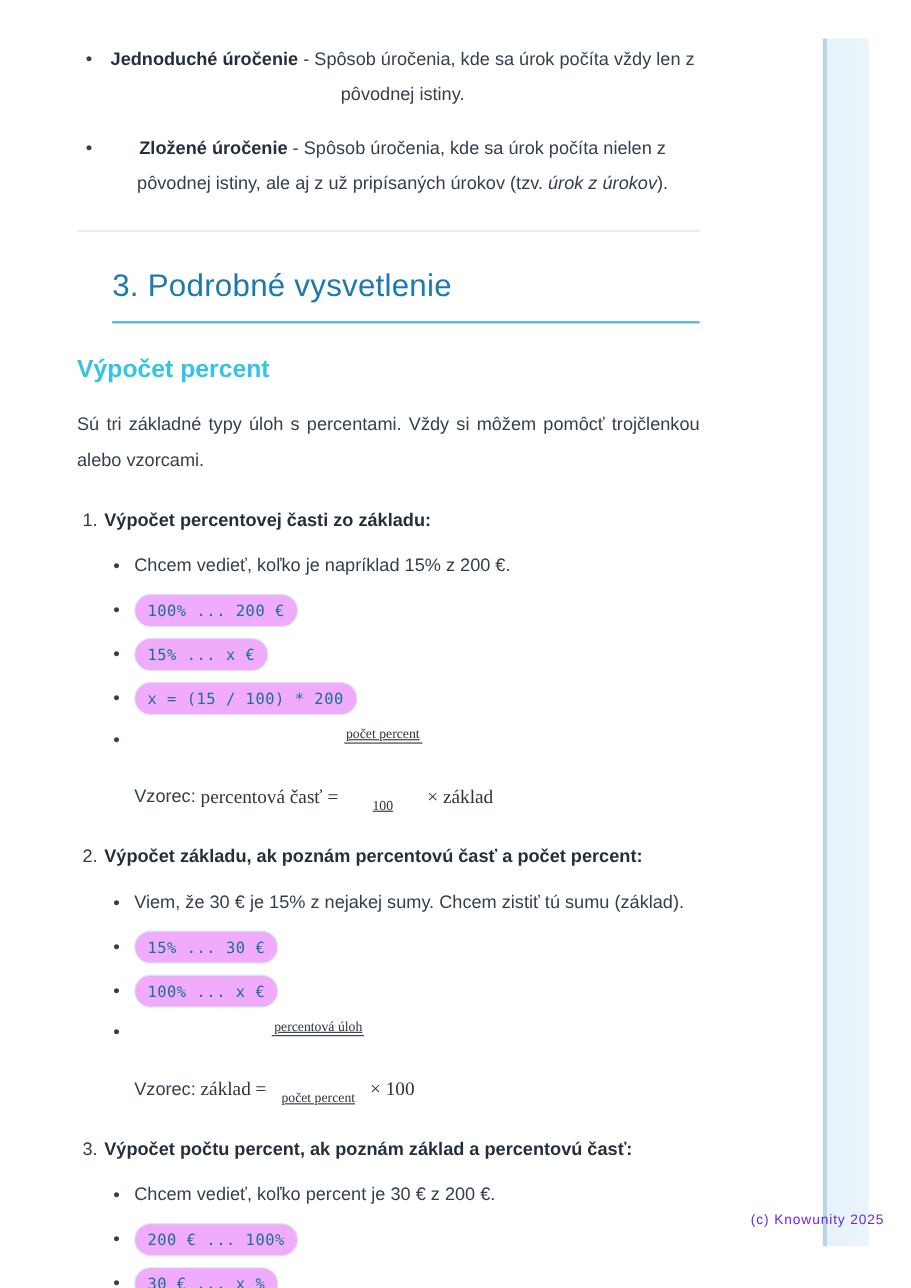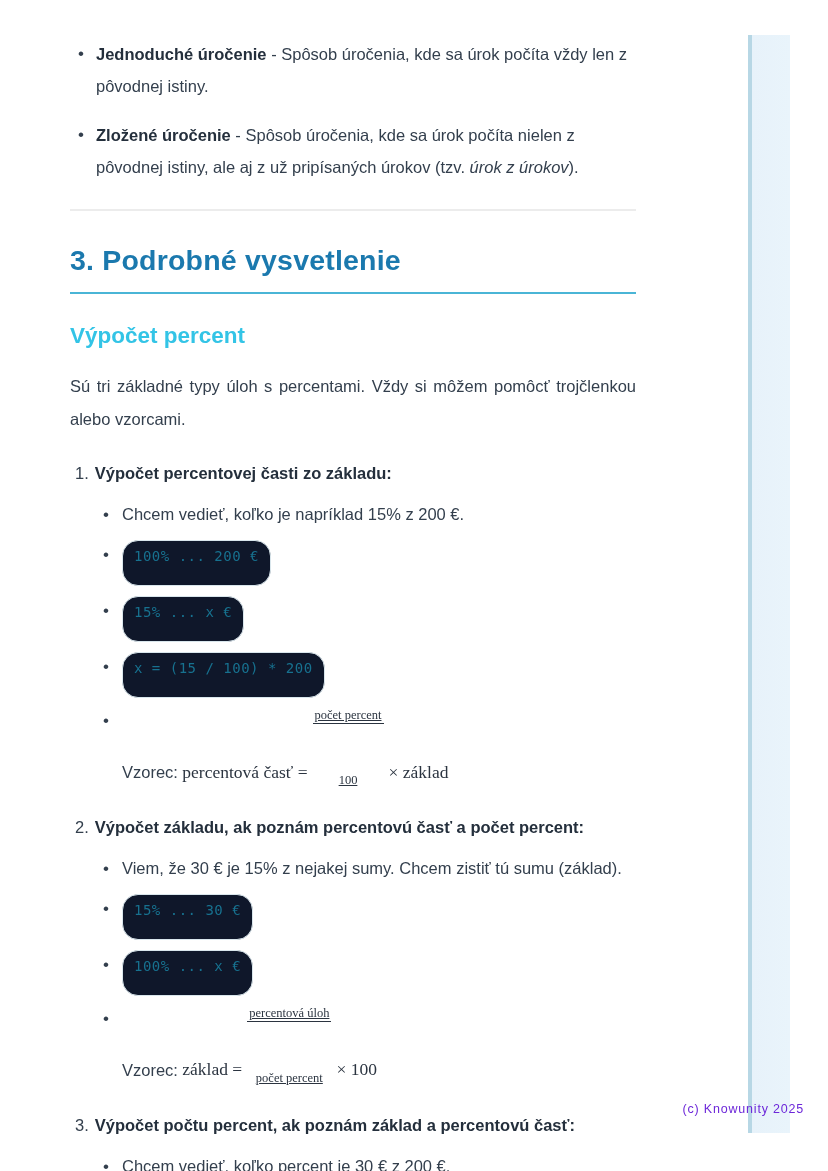--- a/index.html
+++ b/index.html
@@ -12,21 +12,21 @@
     overflow: hidden;
   }
   .content {
     position: absolute;
     left: 70px; top: 0;
     width: 566px;
     padding-top: 38px;
   }
 
   
-  ul.intro { list-style: none; }
+  ul.intro { list-style: none; text-align: center; }
   ul.intro > li {
     position: relative;
     padding-left: 26px;
     font-size: 16.5px;
     line-height: 32px;
     margin-bottom: 17px;
   }
   ul.intro > li::before {
     content: "•";
     position: absolute; left: 8px; top: 0;
@@ -37,25 +37,26 @@
 
   hr.divider {
     border: none;
     border-top: 2px solid #ececec;
     margin-top: 26px;
   }
 
   h1.section-title {
     margin-top: 33px;
     font-size: 28.5px;
-    font-weight: bold;
+    font-weight: normal;
     color: #1b79ae;
     letter-spacing: 0.2px;
     padding-bottom: 15px;
     border-bottom: 2px solid #4ab5d6;
+    margin-left: 32px;
   }
   h2.sub-title {
     margin-top: 29px;
     font-size: 22.5px;
     font-weight: bold;
     color: #33c4e6;
   }
   p.lead {
     margin-top: 21px;
     font-size: 16.5px;
@@ -89,24 +90,24 @@
     color: #333f4d; font-size: 17px;
   }
   ul.step-list > li.row-desc { margin-bottom: 13px; }
   ul.step-list > li.row-code::before { top: 2px; }
 
   code.chip {
     display: inline-block;
     font-family: "DejaVu Sans Mono", monospace;
     font-size: 14px;
     color: #17718f;
-    background: #0f172a;
+    background: #f0abfc;
     border: 1px solid #d9e6ec;
     border-radius: 16px;
-    padding: 3px 11px 16px;
+    padding: 3px 11px 0;
     letter-spacing: 0.5px;
   }
 
   li.row-formula { margin-top: 3px; }
   .f-prefix { font-size: 16.5px; }
   .math {
     font-family: "Liberation Serif", serif;
     font-size: 17.5px;
     color: #2b3440;
   }

